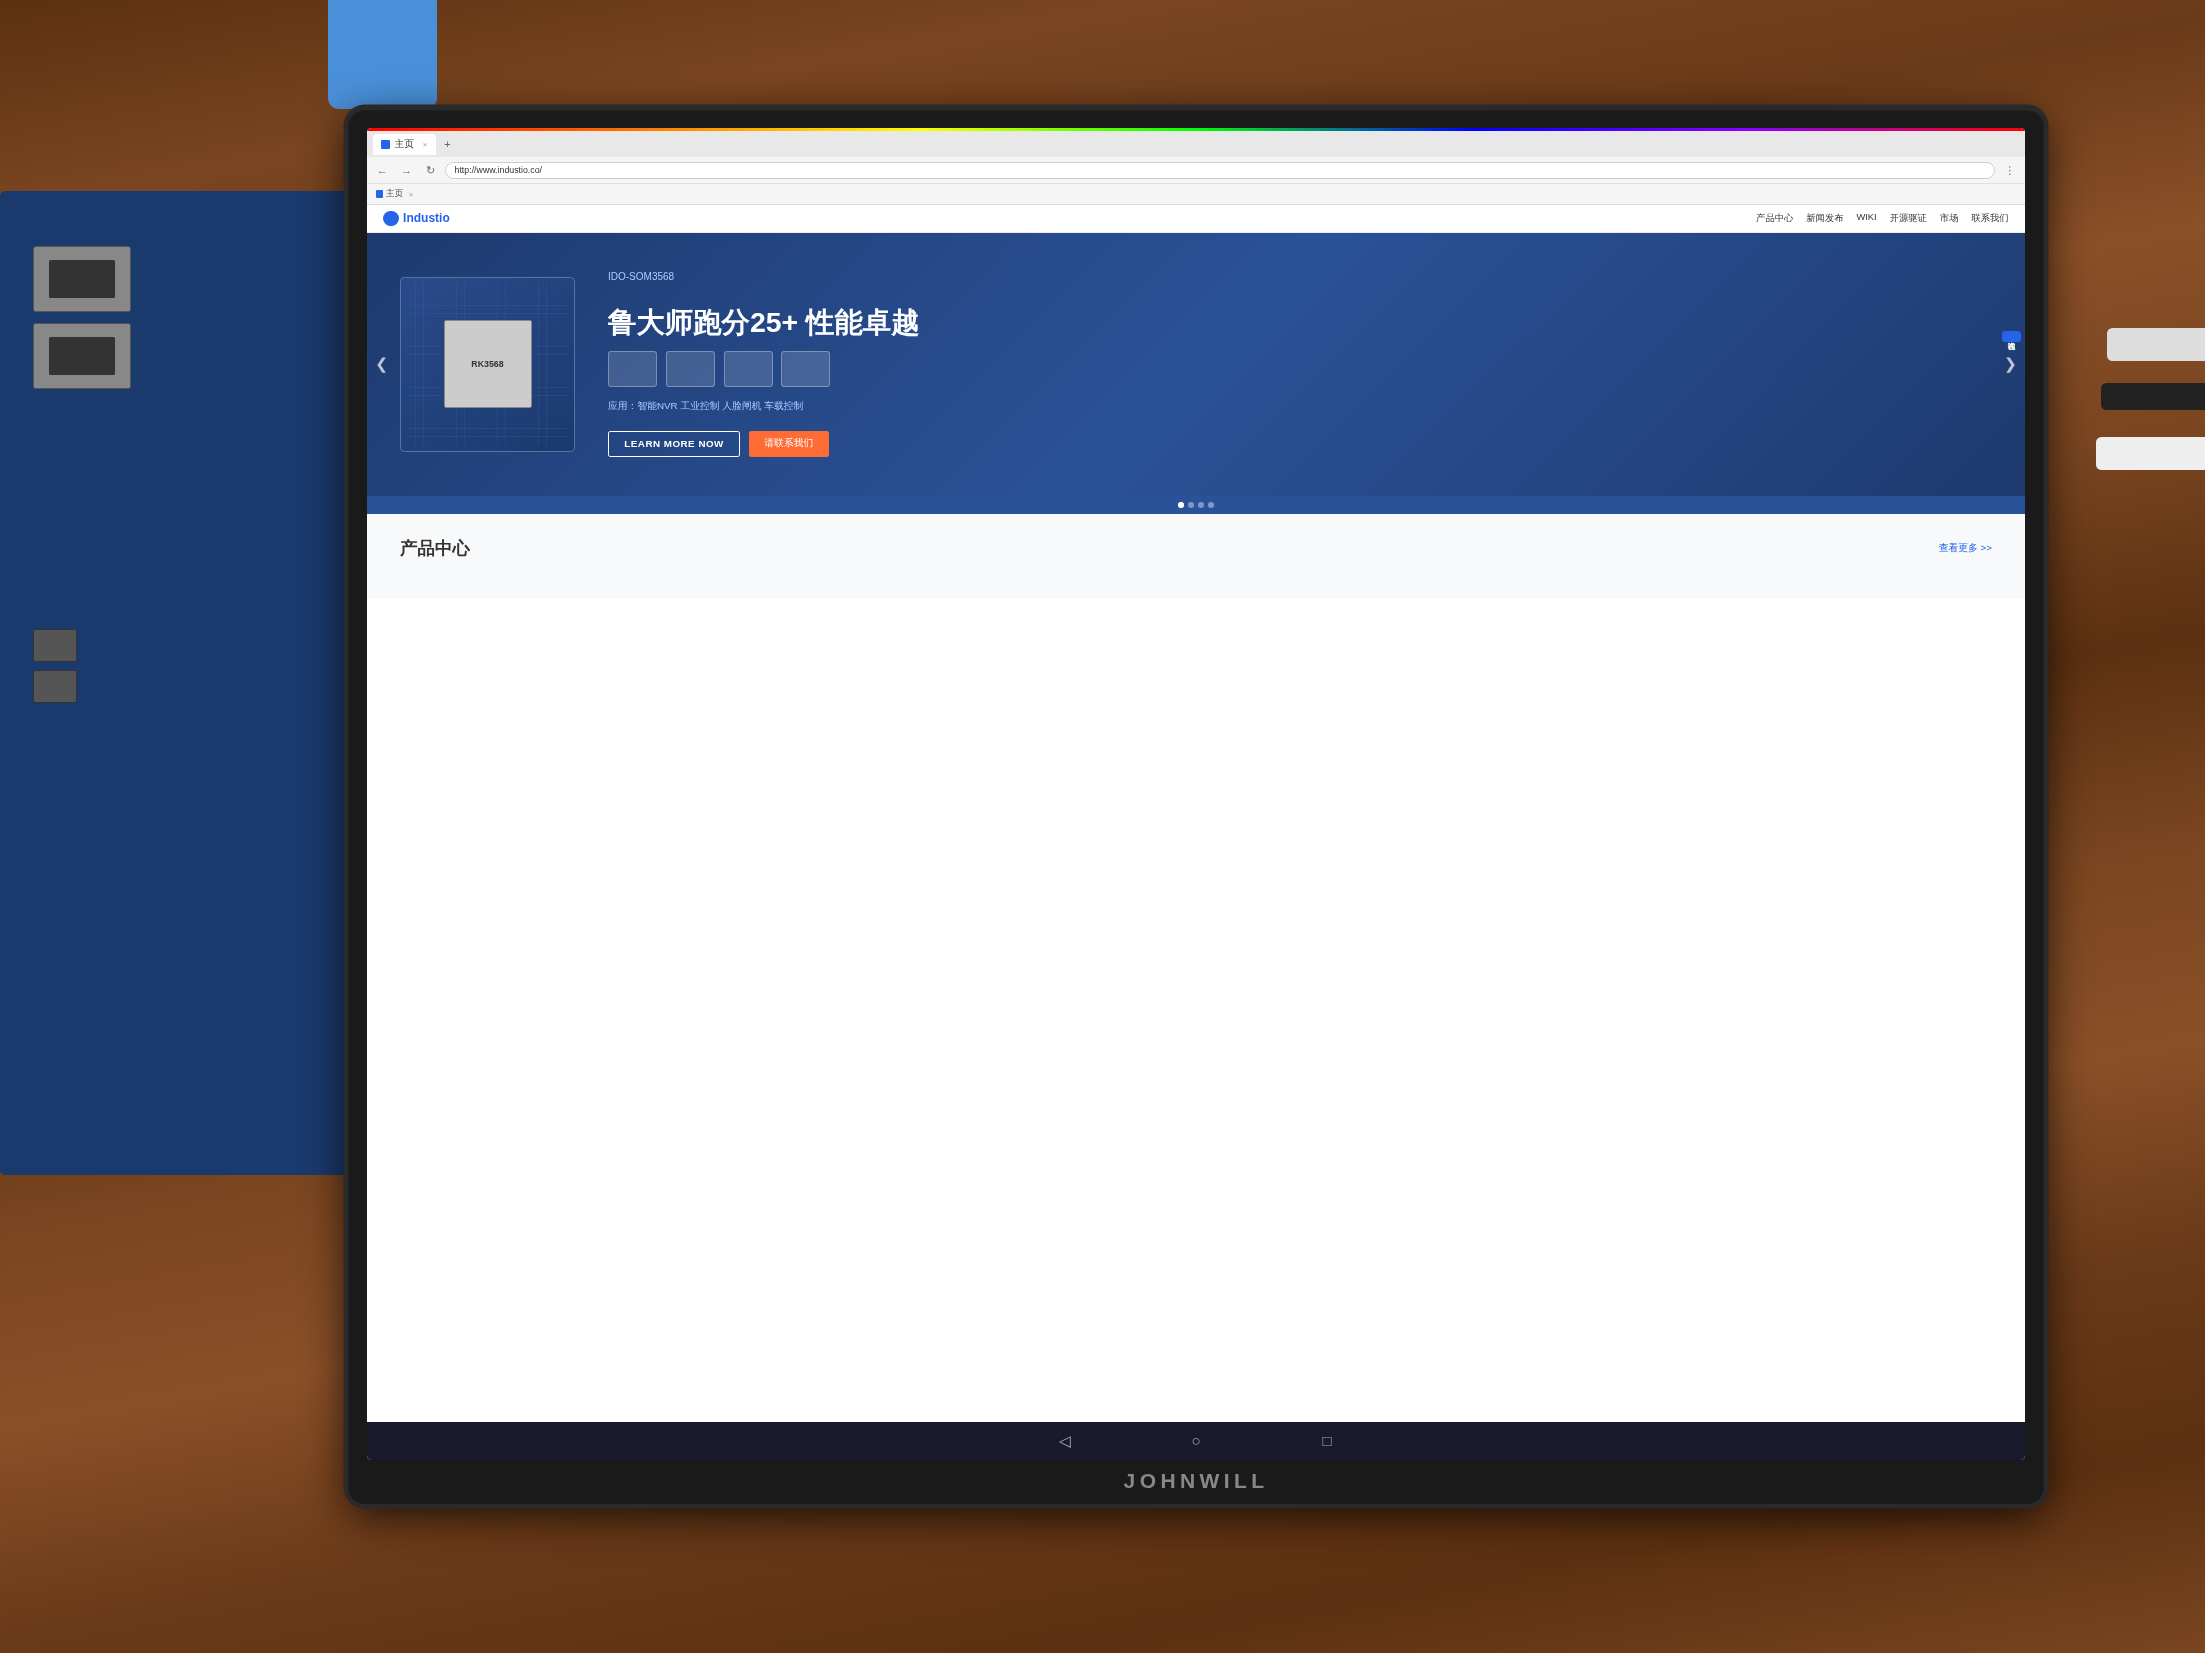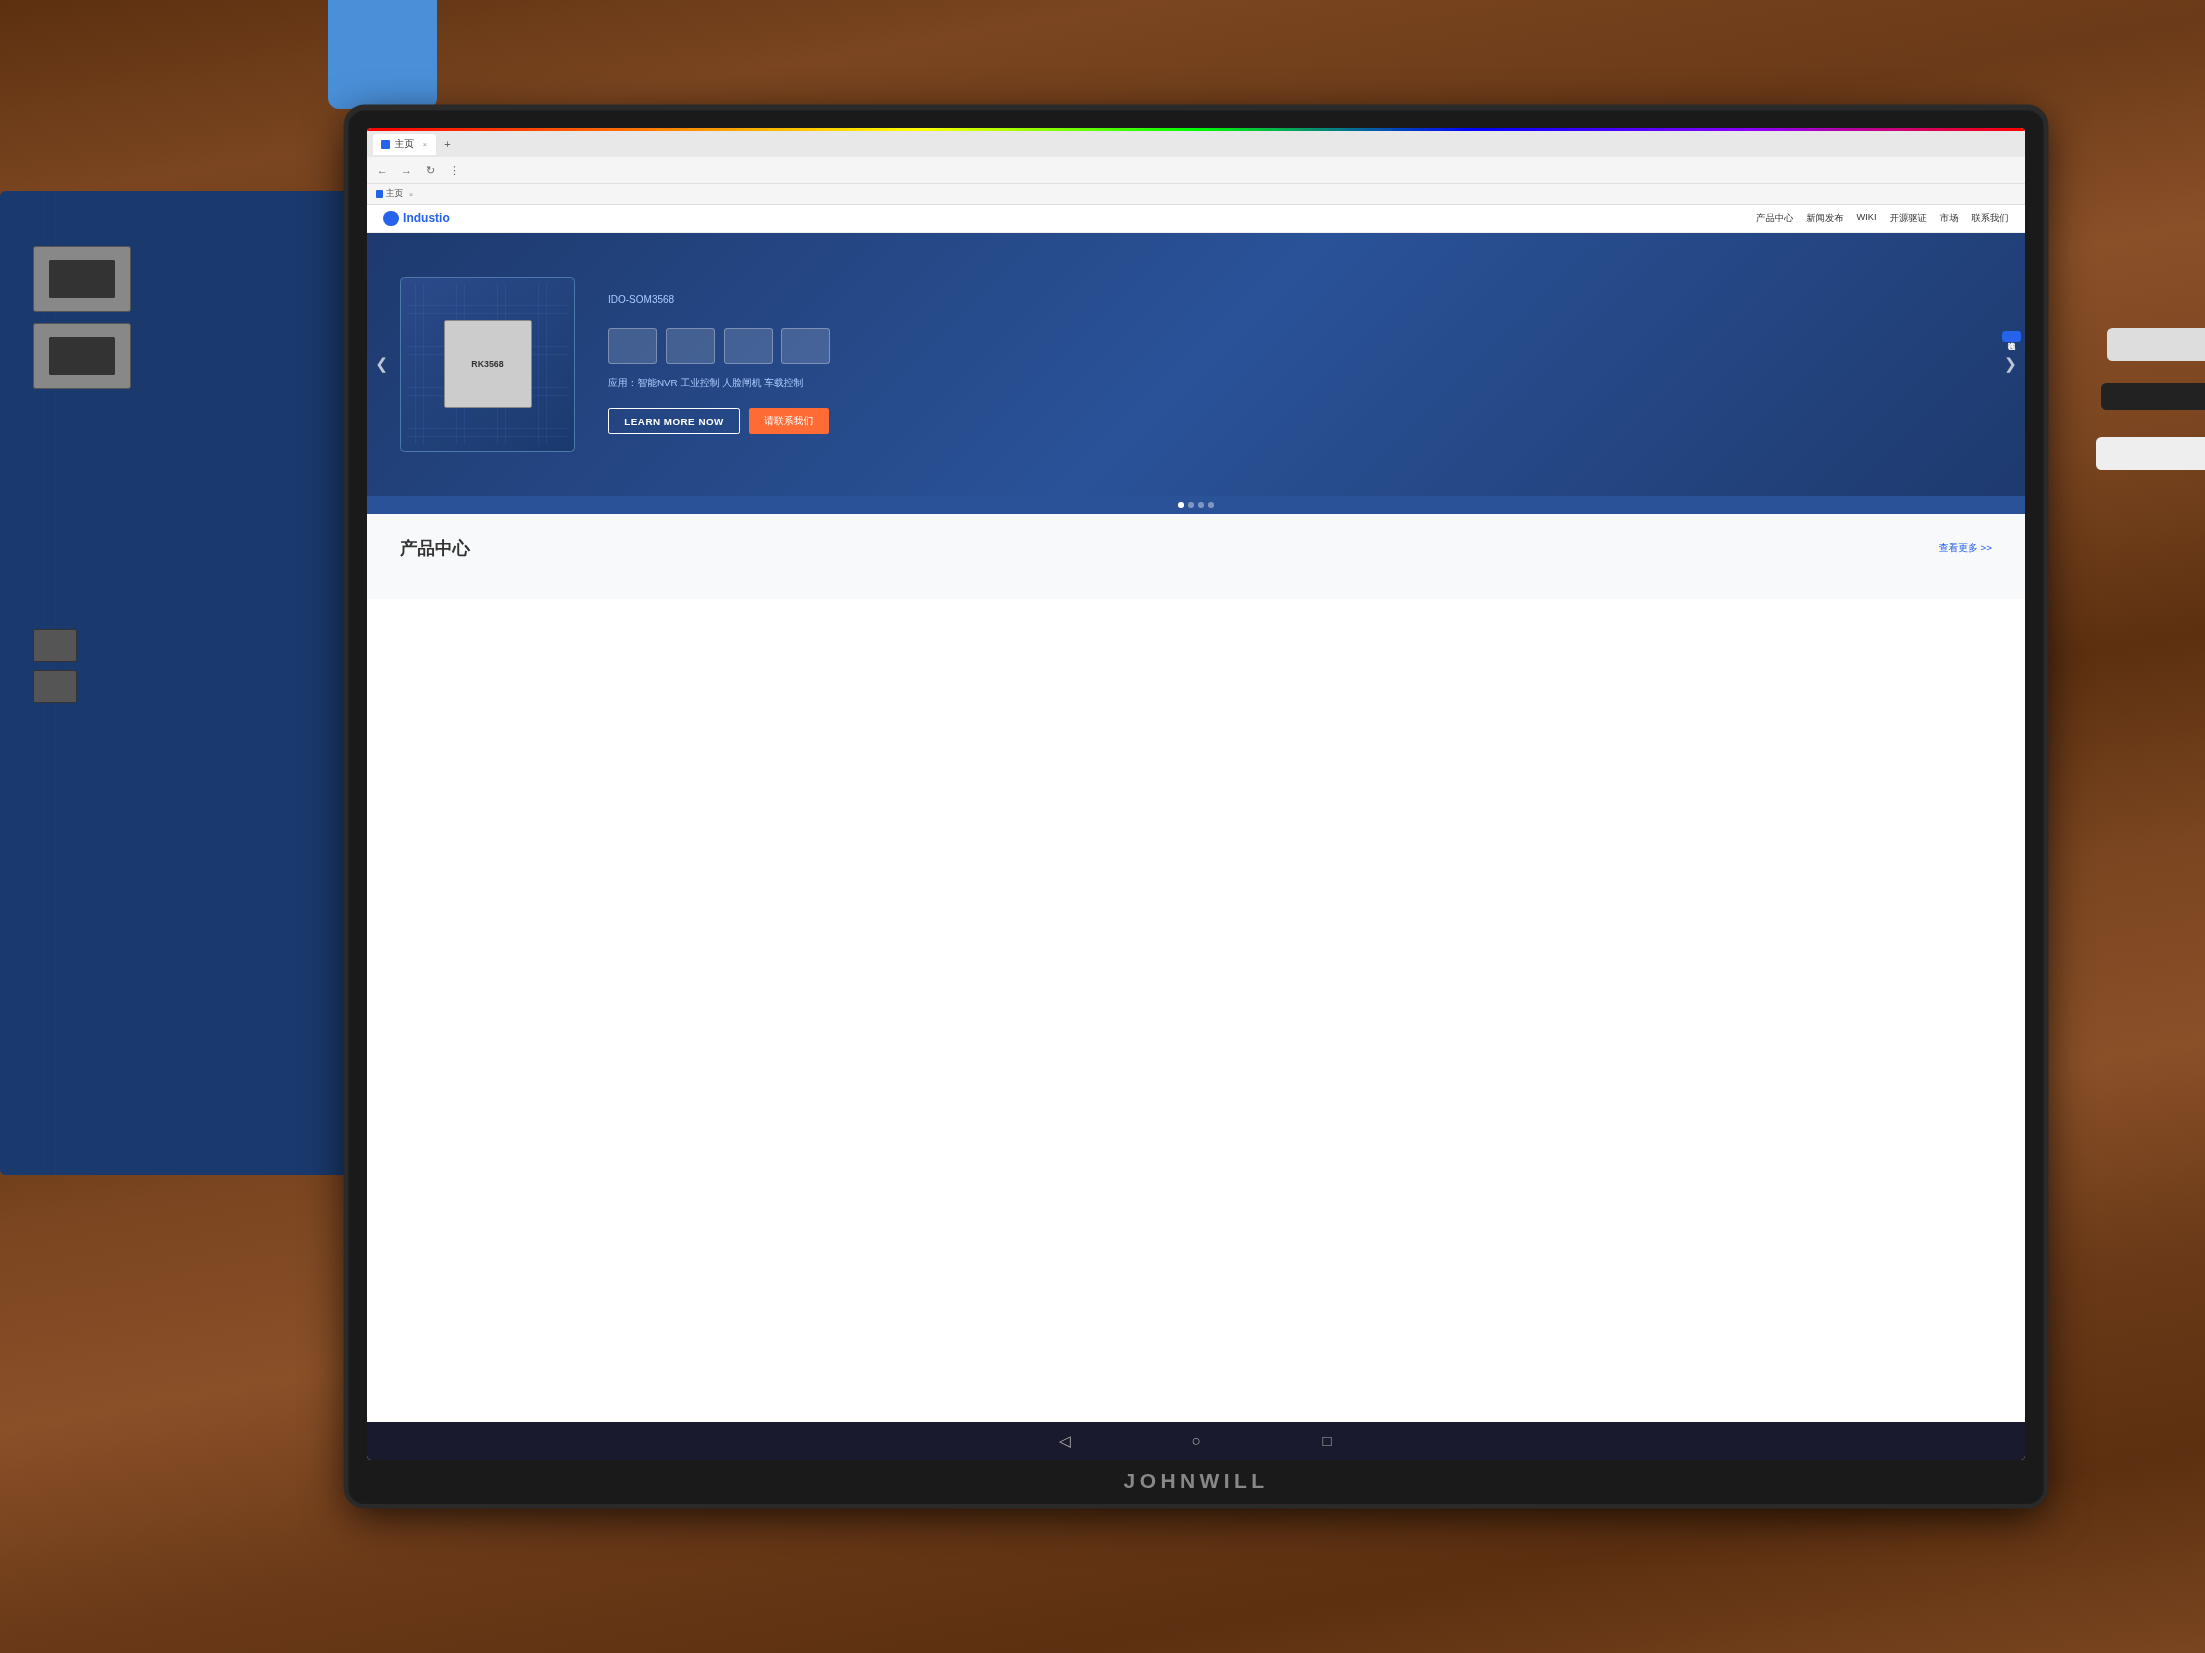--- a/index.html
+++ b/index.html
@@ -623,20 +623,23 @@
           <div class="tab-favicon"></div>
           <span>主页</span>
           <span class="tab-close">×</span>
         </div>
         <span style="font-size:11px; color:#666; padding:0 5.5px; cursor:pointer;">+</span>
       </div>
       <div class="browser-toolbar">
         <div class="browser-nav-btn">←</div>
         <div class="browser-nav-btn">→</div>
         <div class="browser-nav-btn">↻</div>
+        <div class="url-bar">
+          <span style="font-size:8.8px; color:#333;">http://www.industio.co/</span>
+        </div>
         <div class="browser-menu-btn">⋮</div>
       </div>
       <div class="browser-bookmark-bar">
         <div class="bookmark-item">
           <div class="bookmark-icon"></div>
           <span>主页</span>
           <span style="color:#999; margin-left:3.3px; font-size:7.7px;">×</span>
         </div>
       </div>
     </div>
@@ -659,20 +662,21 @@
 
       <div class="hero-banner">
         <div class="slider-arrow-left">❮</div>
 
         <div class="hero-pcb-image">
           <div class="pcb-chip"></div>
         </div>
 
         <div class="hero-text">
           <div class="hero-subtitle">IDO-SOM3568</div>
+          <div class="hero-title">鲁大师跑分25+  性能卓越</div>
 
           <div class="hero-product-images">
             <div class="hero-product-thumb"></div>
             <div class="hero-product-thumb"></div>
             <div class="hero-product-thumb"></div>
             <div class="hero-product-thumb"></div>
           </div>
 
           <div class="hero-desc">应用：智能NVR 工业控制 人脸闸机 车载控制</div>
 

